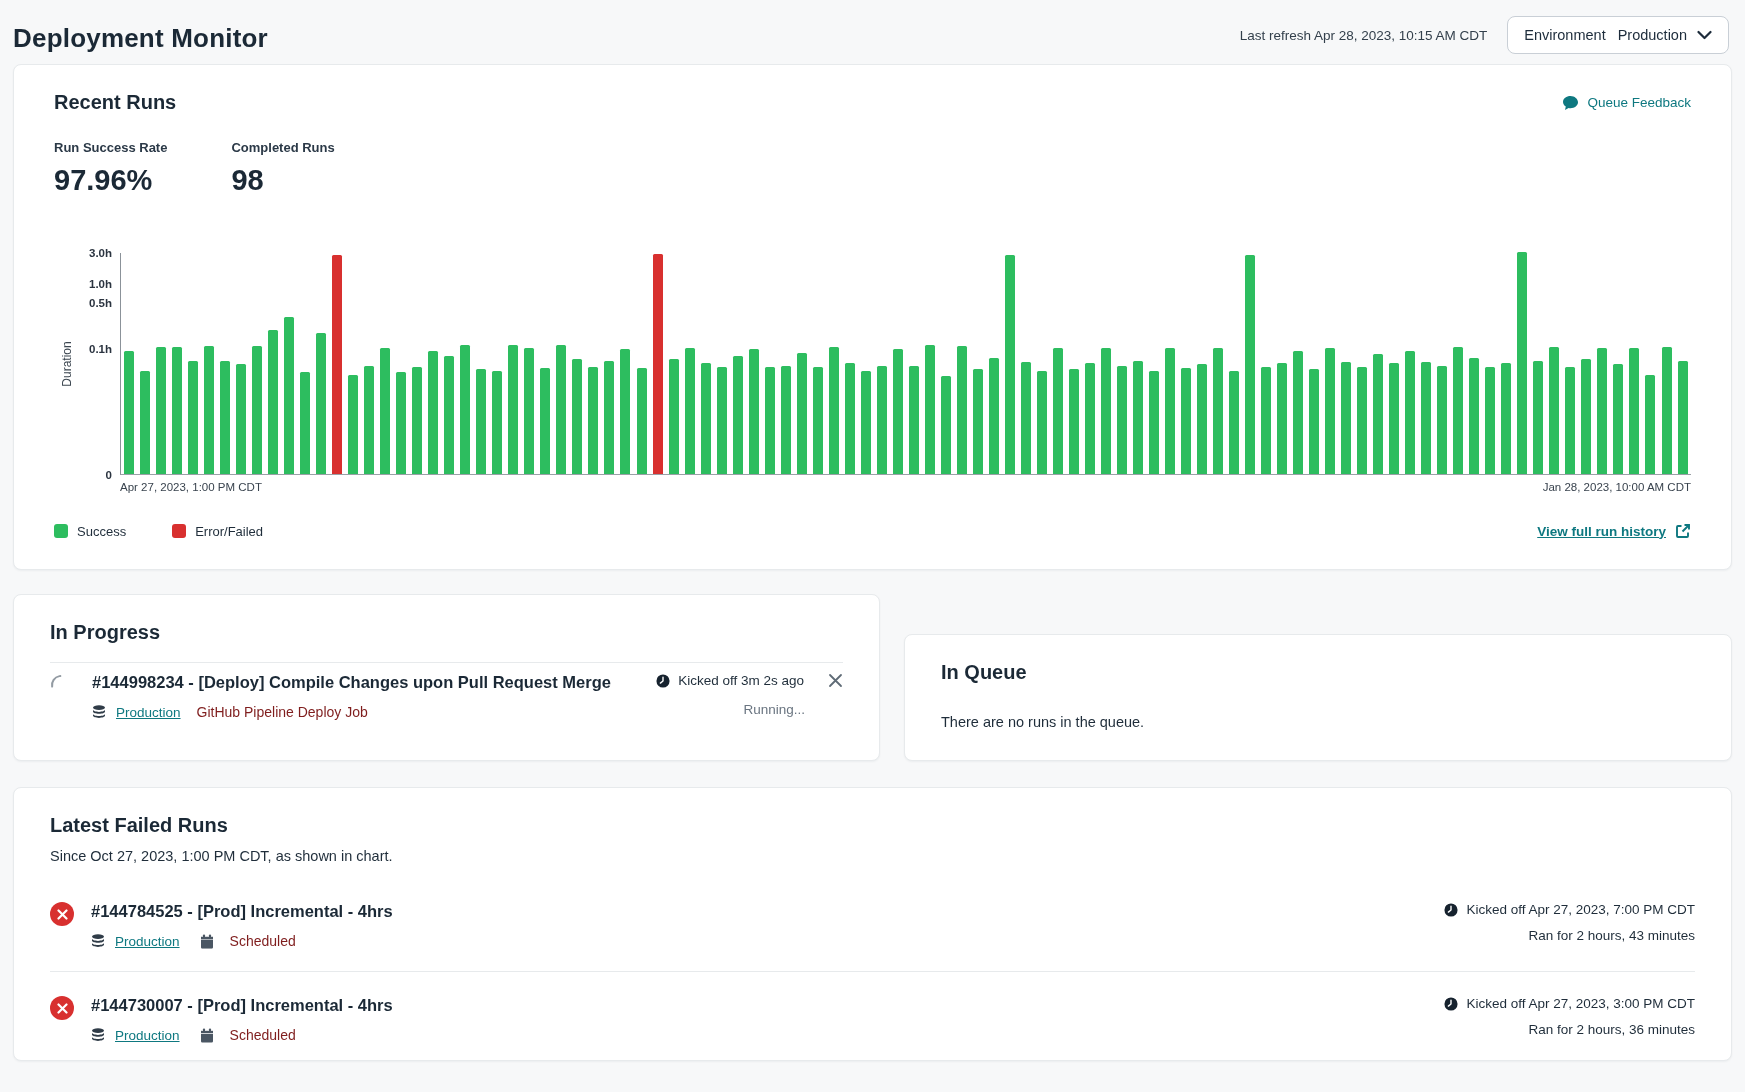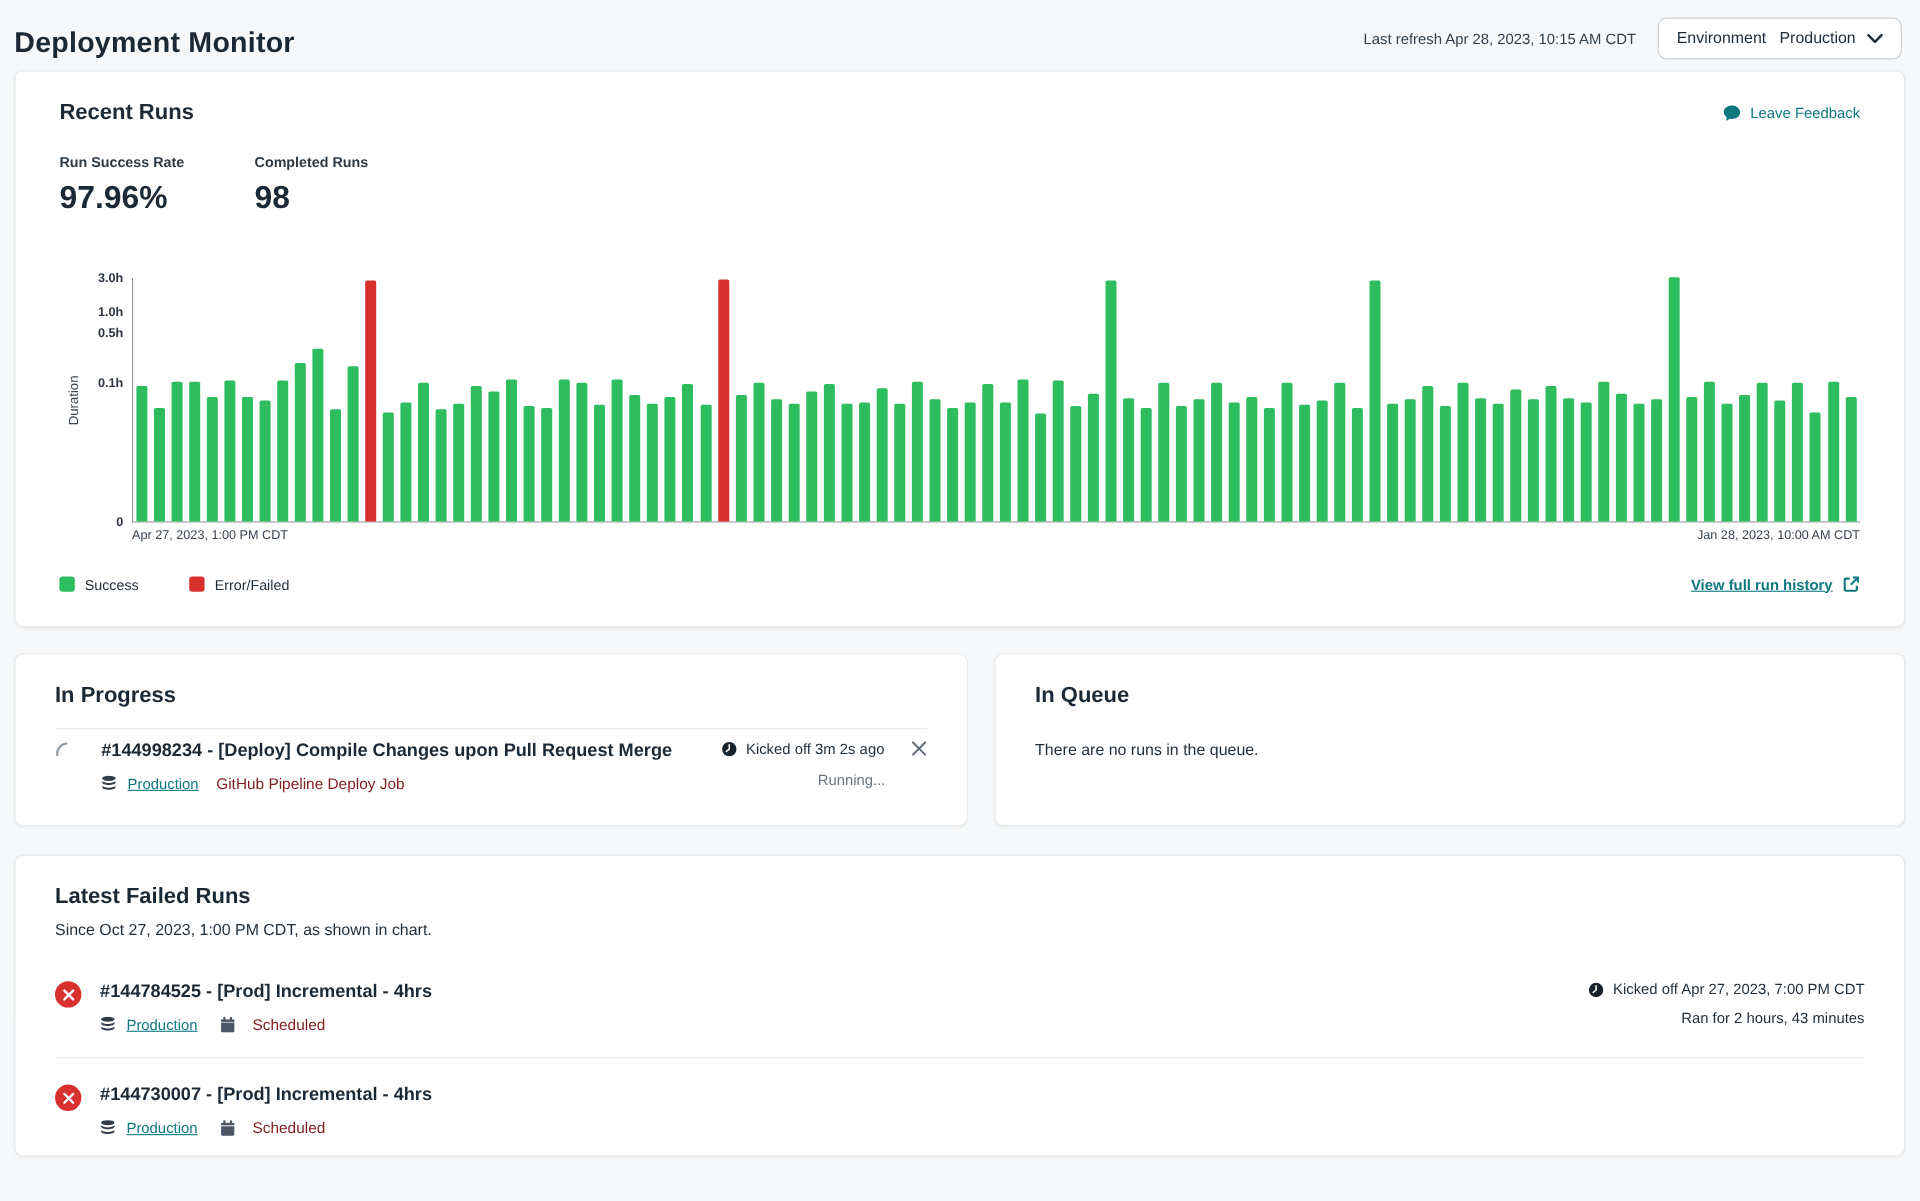--- a/index.html
+++ b/index.html
@@ -67,21 +67,21 @@
   }
   .chart-footer { display:flex; align-items:center; justify-content:space-between; margin-top:30px; }
   .legend { display:flex; align-items:center; gap:46px; }
   .legend-item { display:flex; align-items:center; gap:9px; font-size:13px; color:#1f2d3a; }
   .swatch { width:14px; height:14px; border-radius:3px; }
   .history-link { display:flex; align-items:center; gap:9px; color:#0e7880; font-size:13.5px; font-weight:700; cursor:pointer; }
   .history-link .hl-text { text-decoration:underline; }
   
   .row2 { display:flex; gap:24px; margin-top:24px; }
   .in-progress { width:867px; padding:26px 36px 30px; }
-  .in-queue { flex:1; padding:26px 36px 30px; }
+  .in-queue { flex:1; padding:26px 36px 30px;margin-top:40px; }
   .divider { border-top:1px solid #e7eaec; margin-top:18px; }
   .run-row { display:flex; margin-top:10px; }
   .spinner-cell { width:42px; padding-top:1px; }
   .run-main { flex:1; }
   .run-title { font-size:16.5px; font-weight:700; color:#1b2936; }
   .run-meta { display:flex; align-items:center; gap:10px; margin-top:12px; }
   .env-link { color:#0e7880; font-size:13.5px; text-decoration:underline; cursor:pointer; }
   .meta-text { color:#7f1d1d; font-size:14px; margin-left:6px;text-align:center; }
   .run-right { text-align:right; }
   .kick-row { display:flex; align-items:center; gap:8px; justify-content:flex-end; font-size:13.5px; color:#1f2d3a; }
@@ -122,21 +122,21 @@
 
   <section class="card recent-runs">
     <div class="card-head-row">
       <h2 class="card-title">Recent Runs</h2>
       <div class="feedback-link">
         <span style="display:flex;">
           <svg width="17" height="16" viewBox="0 0 17 16">
               <path d="M8.5 1C4.4 1 1 3.6 1 6.9c0 1.9 1.1 3.5 2.8 4.6L3 15l3.6-2c.6.1 1.2.2 1.9.2 4.1 0 7.5-2.6 7.5-5.9S12.6 1 8.5 1z" fill="#0e7880"></path>
             </svg>
         </span>
-        <span>Leave Feedback</span>
+        <span>Queue Feedback</span>
       </div>
     </div>
 
     <div class="stats-row">
       <div>
         <div class="stat-label">Run Success Rate</div>
         <div class="stat-value">97.96%</div>
       </div>
       <div>
         <div class="stat-label">Completed Runs</div>
@@ -410,16 +410,28 @@
               <svg width="14" height="15" viewBox="0 0 14 15" fill="#4a5663">
                   <rect x="3" y="0.5" width="2" height="3.4" rx="0.8"></rect>
                   <rect x="9" y="0.5" width="2" height="3.4" rx="0.8"></rect>
                   <path d="M1 5.8h12v7.4a1.3 1.3 0 0 1-1.3 1.3H2.3A1.3 1.3 0 0 1 1 13.2V5.8z"></path>
                   <rect x="1" y="2.8" width="12" height="2.2"></rect>
                 </svg>
             </span>
             <span class="meta-text">Scheduled</span>
           </div>
         </div>
+        <div class="run-right">
+          <div class="kick-row">
+            <span style="display:flex;">
+              <svg width="14" height="14" viewBox="0 0 16 16">
+                  <circle cx="8" cy="8" r="7.5" fill="#16222e"></circle>
+                  <path d="M8 3.6V8L5 10.4" fill="none" stroke="#fff" stroke-width="1.6" stroke-linecap="round" stroke-linejoin="round"></path>
+                </svg>
+            </span>
+            <span>Kicked off Apr 27, 2023, 3:00 PM CDT</span>
+          </div>
+          <div class="ran-text">Ran for 2 hours, 36 minutes</div>
+        </div>
       </div>
     </div>
   </section>
 </main>
 
 </body></html>

